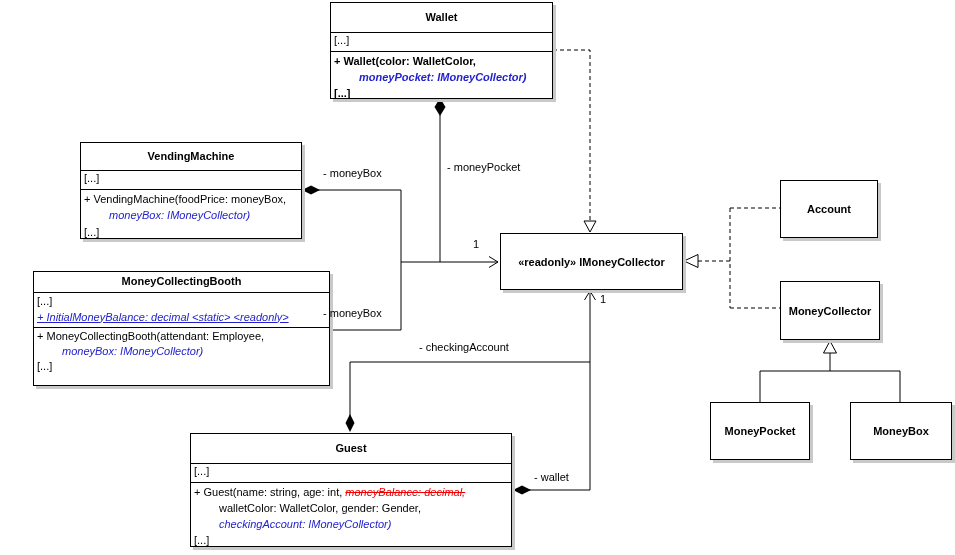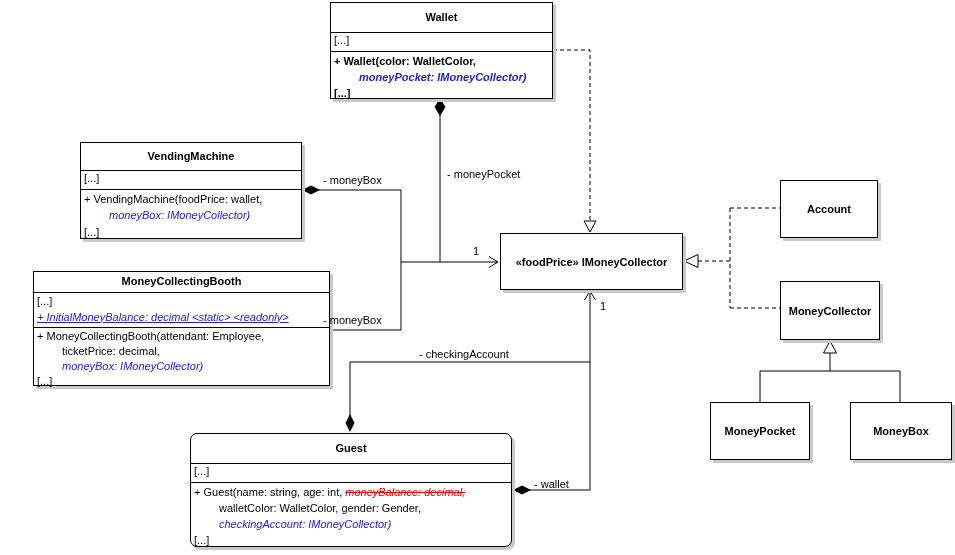--- a/index.html
+++ b/index.html
@@ -9,21 +9,21 @@
   .box{position:absolute;z-index:2;background:#fff;border:1.5px solid #000;
        box-shadow:3px 3px 0 #c9c9c9;box-sizing:border-box;font-size:11px;color:#000;}
   .box .title{font-weight:bold;text-align:center;overflow:hidden;}
   .sec{border-top:1.5px solid #000;overflow:hidden;}
   .ln{padding-left:3px;white-space:nowrap;}
   .ind{padding-left:28px;}
   .blue{color:#2222cc;font-style:italic;}
   .blue-ul{color:#2222cc;font-style:italic;text-decoration:underline;}
   .red-strike{color:#f00000;font-style:italic;text-decoration:line-through;}
   .simple{display:flex;align-items:center;justify-content:center;font-weight:bold;}
-  .edge-label{position:absolute;z-index:3;font-size:11px;white-space:nowrap;color:#000;margin-top:7px;}
+  .edge-label{position:absolute;z-index:3;font-size:11px;white-space:nowrap;color:#000;}
 </style>
 </head>
 <body>
 
 <div id="canvas">
 
   <svg class="wires" width="955" height="555" viewBox="0 0 955 555">
 
     <g>
       <line x1="440" y1="115" x2="440" y2="262" stroke="#000"></line>
@@ -91,55 +91,54 @@
       <div class="ln">[...]</div>
     </div>
   </div>
 
   <div class="box" style="left:80px;top:142px;width:222px;height:97px;">
     <div class="title" style="height:26.5px;line-height:26px;">VendingMachine</div>
     <div class="sec" style="height:18px;line-height:15px;">
       <div class="ln">[...]</div>
     </div>
     <div class="sec" style="line-height:16.5px;padding-top:1px;">
-      <div class="ln">+ VendingMachine(foodPrice: wallet,</div>
+      <div class="ln">+ VendingMachine(foodPrice: moneyBox,</div>
       <div class="ln ind blue">moneyBox: IMoneyCollector)</div>
       <div class="ln">[...]</div>
     </div>
   </div>
 
   <div class="box" style="left:3px;top:271px;width:297px;height:115px;margin-left:30px;">
     <div class="title" style="height:19.5px;line-height:19px;">MoneyCollectingBooth</div>
     <div class="sec" style="height:34px;line-height:16px;">
       <div class="ln">[...]</div>
       <div class="ln blue-ul">+ InitialMoneyBalance: decimal &lt;static&gt; &lt;readonly&gt;</div>
     </div>
     <div class="sec" style="line-height:15px;padding-top:1px;">
       <div class="ln">+ MoneyCollectingBooth(attendant: Employee,</div>
-      <div class="ln ind">ticketPrice: decimal,</div>
       <div class="ln ind blue">moneyBox: IMoneyCollector)</div>
       <div class="ln">[...]</div>
     </div>
   </div>
 
-  <div class="box" style="left:190px;top:433px;width:322px;height:114px;border-radius:7px;">
+  <div class="box" style="left:190px;top:433px;width:322px;height:114px;">
     <div class="title" style="height:28.5px;line-height:28px;">Guest</div>
     <div class="sec" style="height:18px;line-height:15px;">
       <div class="ln">[...]</div>
     </div>
     <div class="sec" style="line-height:16px;padding-top:1px;">
       <div class="ln"><span>+ Guest(name: string, age: int, </span><span class="red-strike">moneyBalance: decimal,</span></div>
       <div class="ln ind">walletColor: WalletColor, gender: Gender,</div>
       <div class="ln ind blue">checkingAccount: IMoneyCollector)</div>
       <div class="ln">[...]</div>
     </div>
   </div>
 
   <div class="box simple" style="left:500px;top:233px;width:183px;height:57px;">
-    <span>«foodPrice» IMoneyCollector</span>
+    <span>«readonly» IMoneyCollector</span>
   </div>
 
   <div class="box simple" style="left:780px;top:180px;width:98px;height:58px;">
     <span>Account</span>
   </div>
 
   <div class="box simple" style="left:780px;top:281px;width:100px;height:59px;">
     <span>MoneyCollector</span>
   </div>
 

